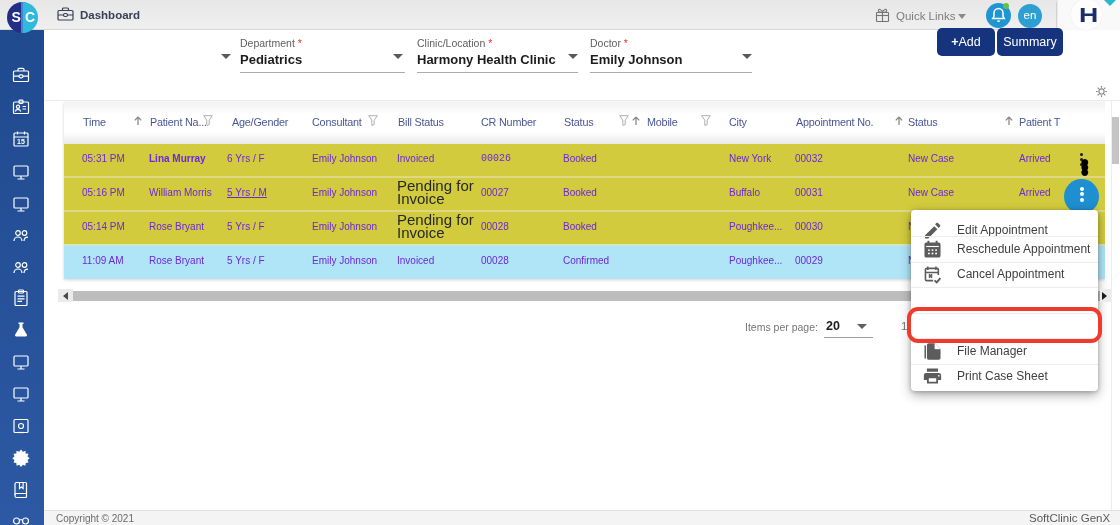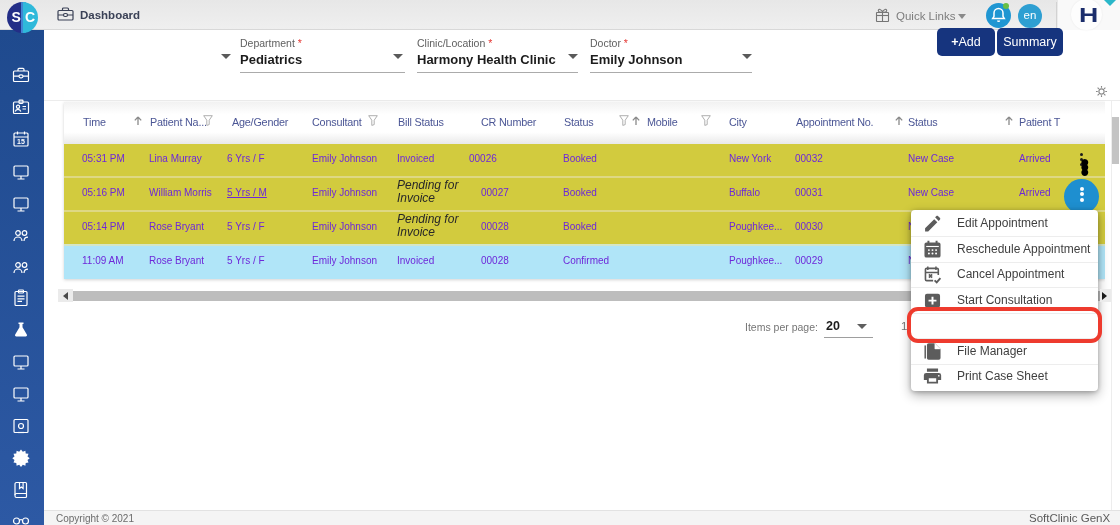--- a/index.html
+++ b/index.html
@@ -51,21 +51,21 @@
 
 #tablecard { position:absolute; left:64px; top:102px; width:1041px; height:176.5px; background:#fff; box-shadow:0 1px 3px rgba(0,0,0,0.18); }
 #thead { position:absolute; left:64px; top:102px; width:1041px; height:42px; background:linear-gradient(180deg,#f2f2f2 0%,#ffffff 30%,#ffffff 72%,#e9e9e9 100%); }
 .th { position:absolute; top:14px; font-size:10.8px; color:#4b5695; white-space:nowrap; letter-spacing:-0.2px; }
 .sorta { position:absolute; width:10px; height:10px; }
 .funnel { position:absolute; width:10px; height:11px; }
 .row { position:absolute; left:64px; width:1041px; }
 .ry { background:#d2cb3e; }
 .rb { background:#b0e5f8; }
 .cell { position:absolute; font-size:10px; color:#6d28d9; white-space:nowrap; top:8.5px; }
-.cell2 { position:absolute; font-size:12px; color:#282828; white-space:nowrap; top:0.5px; line-height:13.5px;font-style:italic; }
+.cell2 { position:absolute; font-size:15px; color:#282828; white-space:nowrap; top:0.5px; line-height:13.5px; }
 .dots { position:absolute; left:1016px; top:9px; width:3.2px; }
 .dots span { display:block; width:3.2px; height:3.2px; border-radius:50%; background:#1c1c1c; margin-bottom:1.8px; }
 #bluedot { position:absolute; left:1064px; top:179px; width:35px; height:35px; border-radius:50%; background:#1e8fd0; z-index:30; }
 #bluedot .d { position:absolute; left:15.5px; top:7.5px; } #bluedot .d i { display:block; width:4px; height:4px; border-radius:50%; background:#fff; margin-bottom:1.6px; }
 
 
 #hscroll { position:absolute; left:73px; top:291px; width:1027px; height:10px; background:#bdbdbd; }
 #hbtnL { position:absolute; left:58px; top:289px; width:15px; height:13px; background:#ebebeb; }
 #hbtnR { position:absolute; left:1100px; top:289px; width:11px; height:13px; background:#ebebeb; z-index:69; }
 #harrowL { position:absolute; left:63px; top:292px; width:0; height:0; border-top:4px solid transparent; border-bottom:4px solid transparent; border-right:5px solid #4a4a4a; }
@@ -269,25 +269,25 @@
         <path d="M5 1 L5 9 M5 1 L1.8 4.4 M5 1 L8.2 4.4" stroke="#8a8a8a" stroke-width="1.3" fill="none"></path>
       </svg>
     <span class="th" style="left:844px;">Status</span>
     <svg class="sorta" style="left:940px;top:14px;" viewBox="0 0 10 10">
         <path d="M5 1 L5 9 M5 1 L1.8 4.4 M5 1 L8.2 4.4" stroke="#8a8a8a" stroke-width="1.3" fill="none"></path>
       </svg>
     <span class="th" style="left:955px;">Patient T</span>
   </div>
   <div class="row ry" style="top:144px;height:32px;">
     <span class="cell" style="left:18px;">05:31 PM</span>
-    <span class="cell" style="left:85px;">Lina Murray</span>
+    <span class="cell" style="left:85px;font-weight:bold;">Lina Murray</span>
     <span class="cell" style="left:163px;">6 Yrs / F</span>
     <span class="cell" style="left:248px;">Emily Johnson</span>
     <span class="cell" style="left:333px;">Invoiced</span>
-    <span class="cell" style="left:405px;">00026</span>
+    <span class="cell" style="left:417px;font-family:Liberation Mono, monospace;">00026</span>
     <span class="cell" style="left:499px;">Booked</span>
     <span class="cell" style="left:665px;">New York</span>
     <span class="cell" style="left:731px;">00032</span>
     <span class="cell" style="left:844px;">New Case</span>
     <span class="cell" style="left:955px;">Arrived</span>
     <span class="dots">
         <span>●</span>
         <span>●</span>
         <span>●</span>
       </span>
@@ -348,21 +348,21 @@
   <div id="vline"></div>
   <div id="vthumb"></div>
 
   <div id="ipp">Items per page:</div>
   <div id="ippnum">20</div>
   <div id="ippunder"></div>
   <div id="ipparrow"></div>
   <div id="range1">1</div>
 
   <div id="menu">
-    <div class="mi" style="top:1px;text-decoration:underline;">
+    <div class="mi" style="top:8px;text-decoration:underline;">
       <svg class="ic" viewBox="0 0 17 17">
           <path fill="#5c5c5c" d="M2.5 12.4 V14.9 H5 L12.4 7.5 L9.9 5 L2.5 12.4 Z M14.6 5.3 c0.3-0.3 0.3-0.9 0-1.2 L12.9 2.4 c-0.3-0.3-0.9-0.3-1.2 0 L10.6 3.5 l2.9 2.9 1.1-1.1 Z"></path>
         </svg>
       <span class="txt">Edit Appointment</span>
     </div>
     <div class="msep" style="top:26px;"></div>
     <div class="mi" style="top:26.5px;">
       <svg class="ic" viewBox="0 0 17 17">
           <path fill="#5c5c5c" d="M13.5 2.8 h-0.9 V1.5 h-1.6 v1.3 H6 V1.5 H4.4 v1.3 H3.5 A1.5 1.5 0 0 0 2 4.3 v9.2 A1.5 1.5 0 0 0 3.5 15 h10 A1.5 1.5 0 0 0 15 13.5 V4.3 A1.5 1.5 0 0 0 13.5 2.8 Z"></path>
           <rect x="3.4" y="5.6" width="10.2" height="0.9" fill="#fff"></rect>
@@ -381,27 +381,20 @@
     <div class="mi" style="top:52px;">
       <svg class="ic" viewBox="0 0 17 17">
           <path fill="none" stroke="#5c5c5c" stroke-width="1.3" d="M2.8 4.5 a1 1 0 0 1 1-1 h8.4 a1 1 0 0 1 1 1 V9 M2.8 4.5 v8 a1 1 0 0 0 1 1 H9"></path>
           <path stroke="#5c5c5c" stroke-width="1.2" d="M4.7 2 v2.8 M11.3 2 v2.8 M2.8 6.8 h10.4" fill="none"></path>
           <path fill="none" stroke="#5c5c5c" stroke-width="1.3" d="M5.6 8.4 l2.6 2.6 M8.2 8.4 l-2.6 2.6"></path>
           <path fill="none" stroke="#5c5c5c" stroke-width="1.5" d="M10.2 13.2 l1.7 1.7 3-3.4"></path>
         </svg>
       <span class="txt">Cancel Appointment</span>
     </div>
     <div class="msep" style="top:77px;"></div>
-    <div class="mi" style="top:77.5px;">
-      <svg class="ic" viewBox="0 0 17 17">
-          <path fill="#5c5c5c" d="M13 3 H4 A1.6 1.6 0 0 0 2.4 4.6 v8 A1.6 1.6 0 0 0 4 14.2 h9 a1.6 1.6 0 0 0 1.6-1.6 v-8 A1.6 1.6 0 0 0 13 3 Z"></path>
-          <path fill="#fff" d="M7.7 5.4 h1.6 v2.4 h2.4 v1.6 H9.3 v2.4 H7.7 V9.4 H5.3 V7.8 h2.4 Z"></path>
-        </svg>
-      <span class="txt">Start Consultation</span>
-    </div>
     <div class="msep" style="top:102.5px;"></div>
     <div class="msep" style="top:128px;"></div>
     <div class="mi" style="top:128.5px;">
       <svg class="ic" viewBox="0 0 17 17">
           <path fill="#5c5c5c" d="M5.4 1.8 h5.2 L15 6.2 v7.6 a1.4 1.4 0 0 1 -1.4 1.4 H5.4 A1.4 1.4 0 0 1 4 13.8 V3.2 A1.4 1.4 0 0 1 5.4 1.8 Z"></path>
           <path fill="#fff" d="M10.4 1.8 v4.6 H15 Z" stroke="#fff" stroke-width="0.4"></path>
           <rect x="2" y="3.6" width="1.2" height="10.6" fill="#5c5c5c"></rect>
         </svg>
       <span class="txt">File Manager</span>
     </div>

